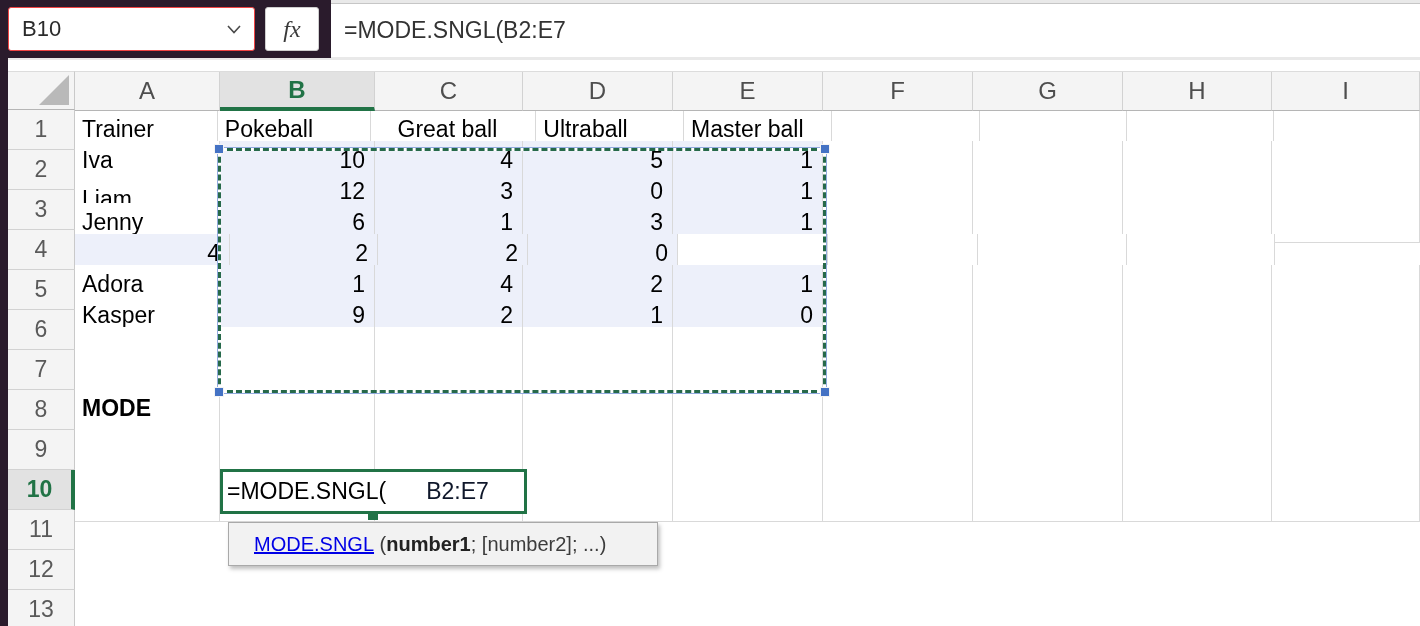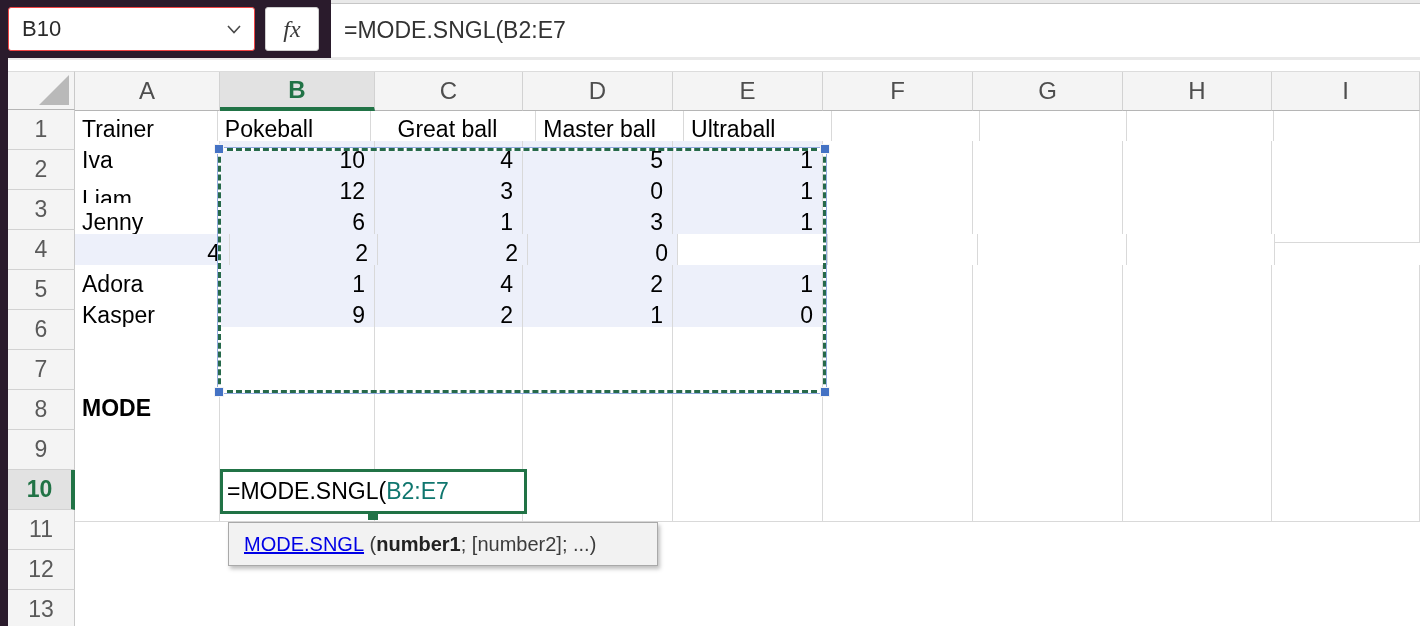--- a/index.html
+++ b/index.html
@@ -48,27 +48,27 @@
   .ants-under { position:absolute; left:-2px; top:-2px; right:-2px; bottom:-2px; border:3px solid #ffffff;
     box-shadow:0 0 0 1px #92abdf; }
   .ants { position:absolute; left:-2px; top:-2px; right:-2px; bottom:-2px; border:3px dashed #26694a; }
   .handle { position:absolute; width:10px; height:10px; background:#4472c4; border:1px solid #f4f4f4; z-index:9; }
   .h-tl { left:-6px; top:-6px; } .h-tr { right:-6px; top:-6px; }
   .h-bl { left:-6px; bottom:-6px; } .h-br { right:-6px; bottom:-6px; }
 
   
   .edit-cell { position:absolute; left:220px; top:469px; width:307px; height:45px; background:#fff;
     border:3px solid #217346; z-index:10; line-height:39px; font-size:23px; padding-left:4px; white-space:nowrap; }
-  .edit-ref { color:#0f766e; }
+  .edit-ref { color:#0f172a;margin-left:40px; }
   .fill-handle { position:absolute; left:368px; top:511px; width:10px; height:9px; background:#217346; z-index:11; }
 
   
   .tooltip { position:absolute; left:228px; top:522px; width:430px; height:44px; background:#f2f2f2;
     border:1px solid #a9a9a9; box-shadow:2px 3px 4px rgba(0,0,0,0.25); z-index:12;
-    display:flex; align-items:center; padding-left:15px; font-size:20px; color:#3c3c3c; white-space:pre; }
+    display:flex; align-items:center; padding-left:25px; font-size:20px; color:#3c3c3c; white-space:pre; }
   .tt-link { color:#0000e6; text-decoration:underline; cursor:pointer; }
   .tt-bold { font-weight:bold; color:#222; }
 </style>
 </head>
 <body>
 
 <div class="app">
 
   <div class="topbar">
     <div class="topbar-dark"></div>
@@ -114,22 +114,22 @@
       <div class="row-h sel">10</div>
       <div class="row-h">11</div>
       <div class="row-h">12</div>
       <div class="row-h">13</div>
     </div>
   <div class="grid" id="grid">
       <div class="grow">
         <div class="cell" style="width: 145px;">Trainer</div>
         <div class="cell" style="width: 155px;">Pokeball</div>
         <div class="cell" style="width: 148px; margin-left: 20px;">Great ball</div>
+        <div class="cell" style="width: 150px;">Ultraball</div>
         <div class="cell" style="width: 150px;">Master ball</div>
-        <div class="cell" style="width: 150px;">Ultraball</div>
         <div class="cell" style="width: 150px;"></div>
         <div class="cell" style="width: 150px;"></div>
         <div class="cell" style="width: 149px;"></div>
         <div class="cell" style="width: 148px;"></div>
       </div>
       <div class="grow">
         <div class="cell" style="width: 145px;">Iva</div>
         <div class="cell num insel" style="width: 155px;">10</div>
         <div class="cell num insel" style="width: 148px;">4</div>
         <div class="cell num insel" style="width: 150px;">5</div>

